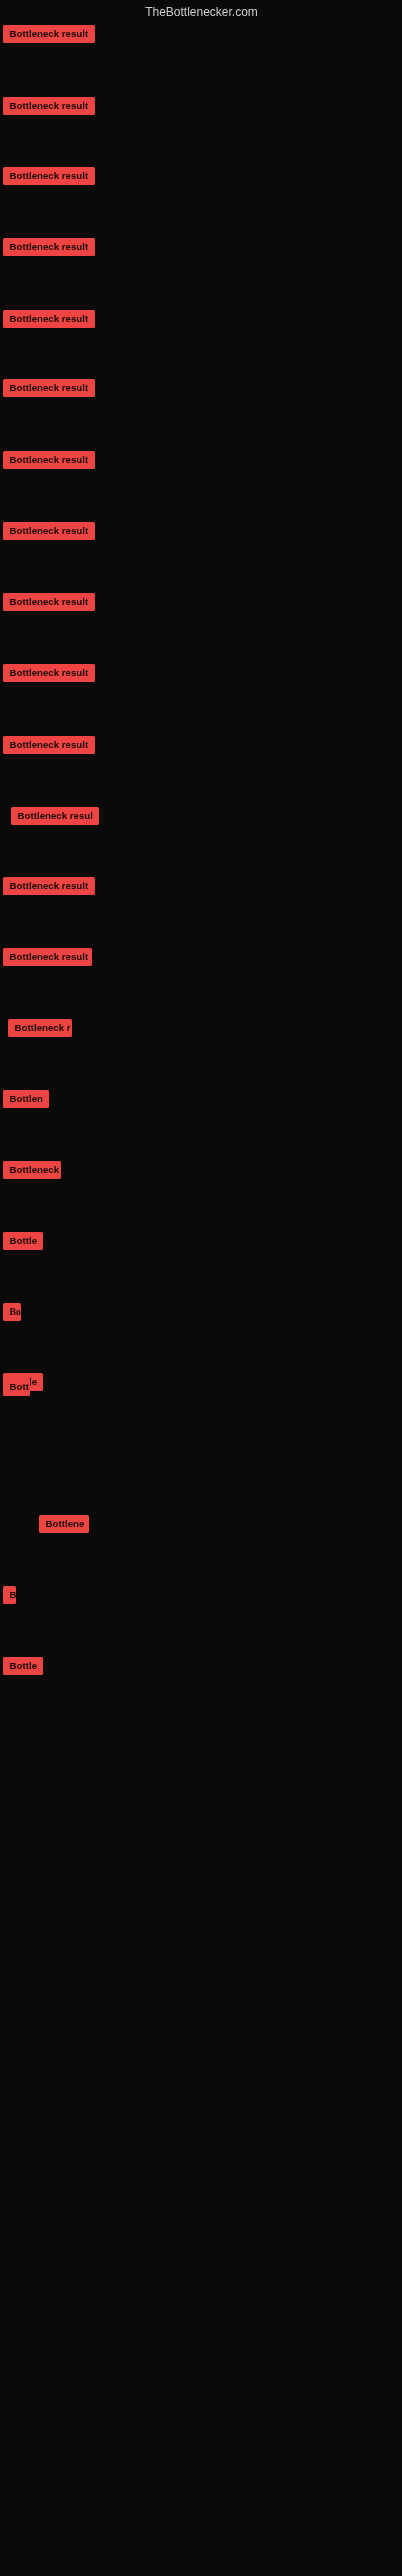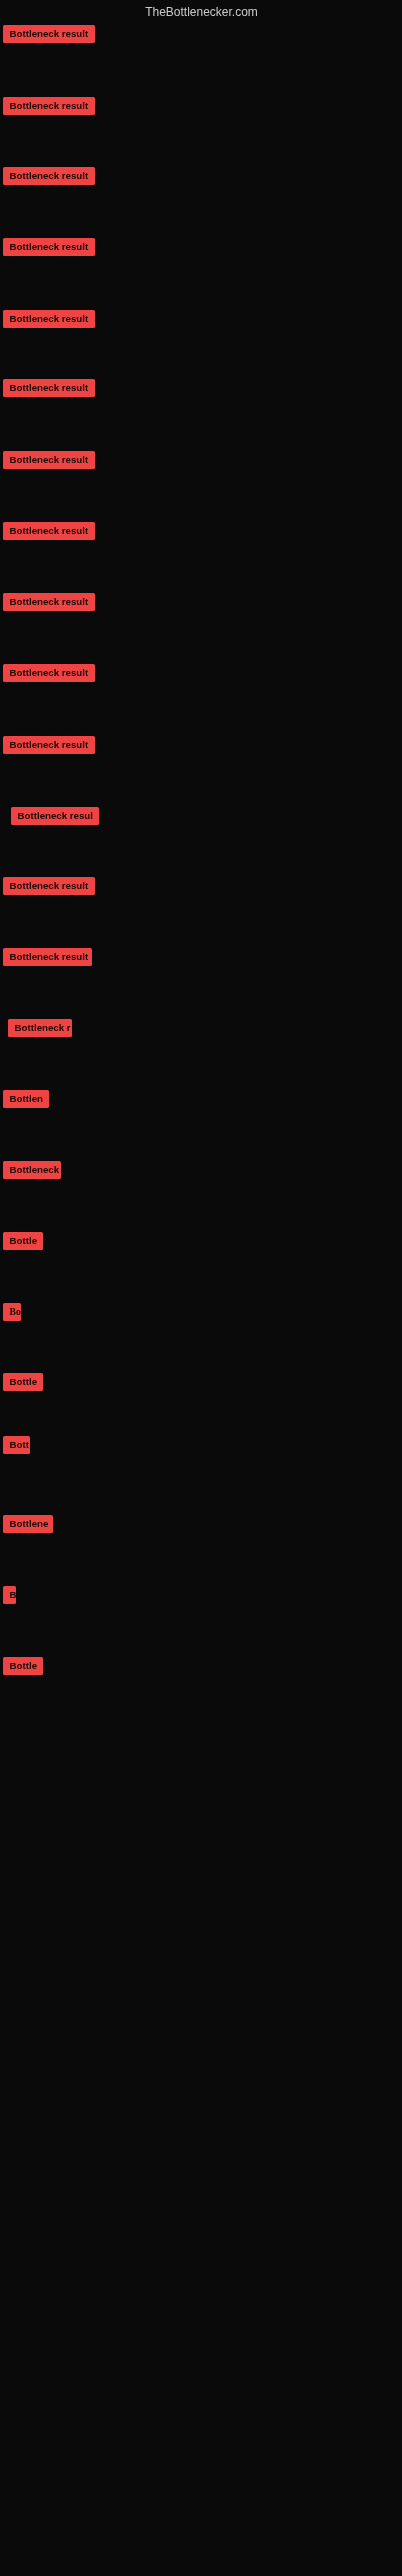--- a/index.html
+++ b/index.html
@@ -55,18 +55,18 @@
     <div style="position: absolute; top: 711px; left: 0px; padding: 3.2px;"><span class="bottleneck-badge" style="max-width: 105px;">Bottleneck result</span></div>
     <div style="position: absolute; top: 782px; left: 8px; padding: 3.2px;"><span class="bottleneck-badge" style="max-width: 93px;">Bottleneck resul</span></div>
     <div style="position: absolute; top: 852px; left: 0px; padding: 3.2px;"><span class="bottleneck-badge" style="max-width: 97px;">Bottleneck result</span></div>
     <div style="position: absolute; top: 923px; left: 0px; padding: 3.2px;"><span class="bottleneck-badge" style="max-width: 89px;">Bottleneck result</span></div>
     <div style="position: absolute; top: 994px; left: 5px; padding: 3.2px;"><span class="bottleneck-badge" style="max-width: 64px;">Bottleneck r</span></div>
     <div style="position: absolute; top: 1065px; left: 0px; padding: 3.2px;"><span class="bottleneck-badge" style="max-width: 48px;">Bottlen</span></div>
     <div style="position: absolute; top: 1136px; left: 0px; padding: 3.2px;"><span class="bottleneck-badge" style="max-width: 58px;">Bottleneck</span></div>
     <div style="position: absolute; top: 1207px; left: 0px; padding: 3.2px;"><span class="bottleneck-badge" style="max-width: 40px;">Bottle</span></div>
     <div style="position: absolute; top: 1278px; left: 0px; padding: 3.2px;"><span class="bottleneck-badge" style="max-width: 17.7px; font-family: Liberation Serif, serif;">Bo</span></div>
     <div style="position: absolute; top: 1348px; left: 0px; padding: 3.2px;"><span class="bottleneck-badge" style="max-width: 40px;">Bottle</span></div>
-    <div style="position: absolute; top: 1411px; left: 0px; padding: 3.2px;"><span class="bottleneck-badge" style="max-width: 27px;">Bott</span></div>
-    <div style="position: absolute; top: 1490px; left: 0px; padding: 3.2px;"><span class="bottleneck-badge" style="max-width: 50px;">Bottlene</span></div>
+    <div style="position: absolute; top: 1353px; left: 0px; padding: 3.2px;"><span class="bottleneck-badge" style="max-width: 27px;">Bott</span></div>
+    <div style="position: absolute; top: 1490px; left: 0px; padding: 3.2px;"><span class="bottleneck-badge" style="max-width: 50px; margin-left: 36px;">Bottlene</span></div>
     <div style="position: absolute; top: 1561px; left: 0px; padding: 3.2px;"><span class="bottleneck-badge" style="max-width: 11.3px;">B</span></div>
     <div style="position: absolute; top: 1632px; left: 0px; padding: 3.2px;"><span class="bottleneck-badge" style="max-width: 40px;">Bottle</span></div>
   </div>
 
 
 </body></html>

